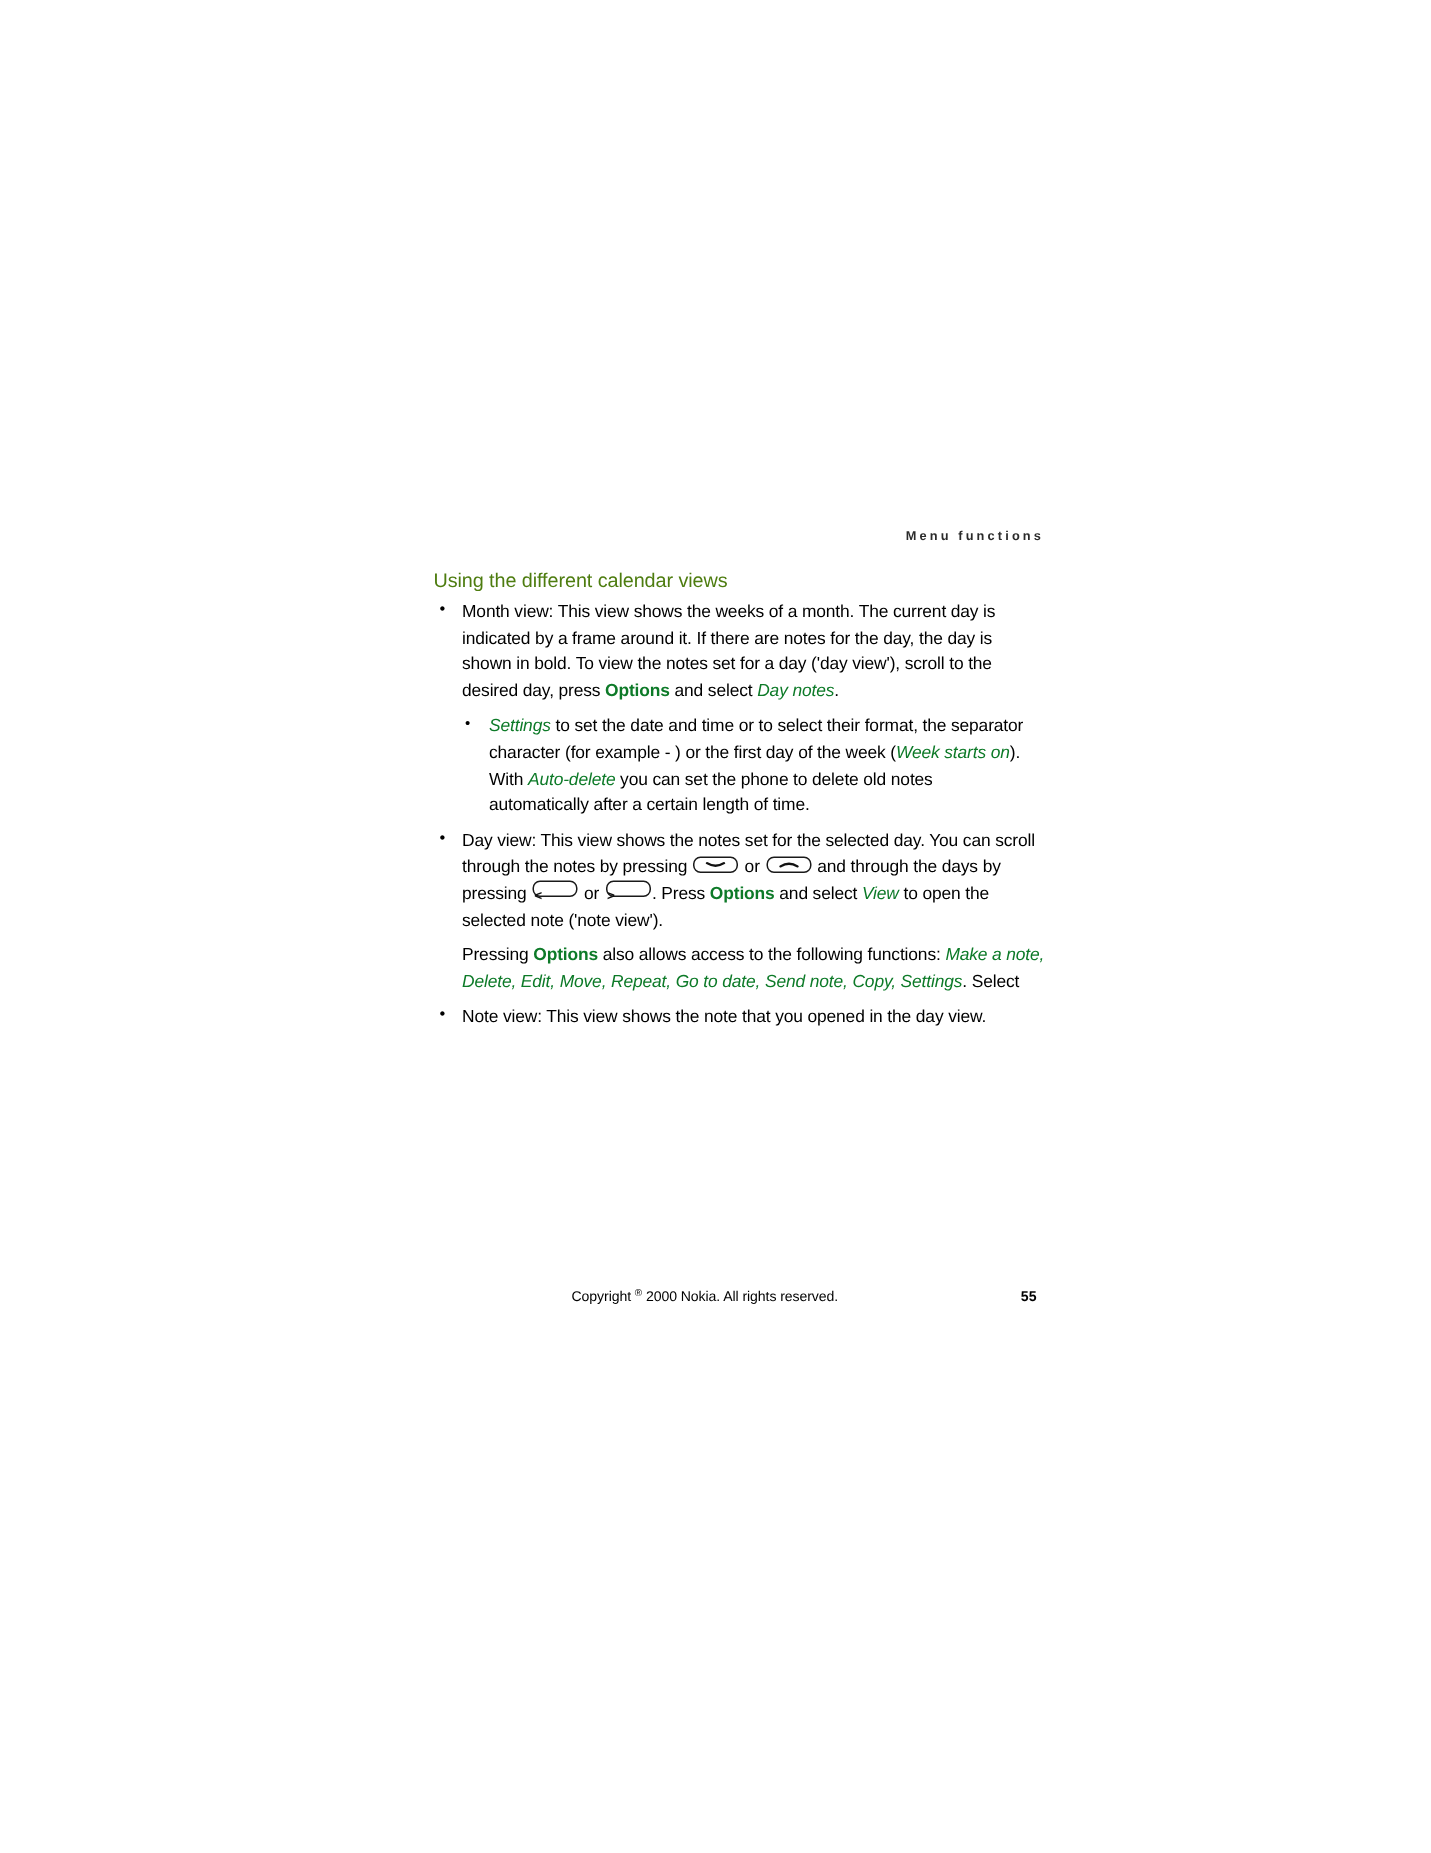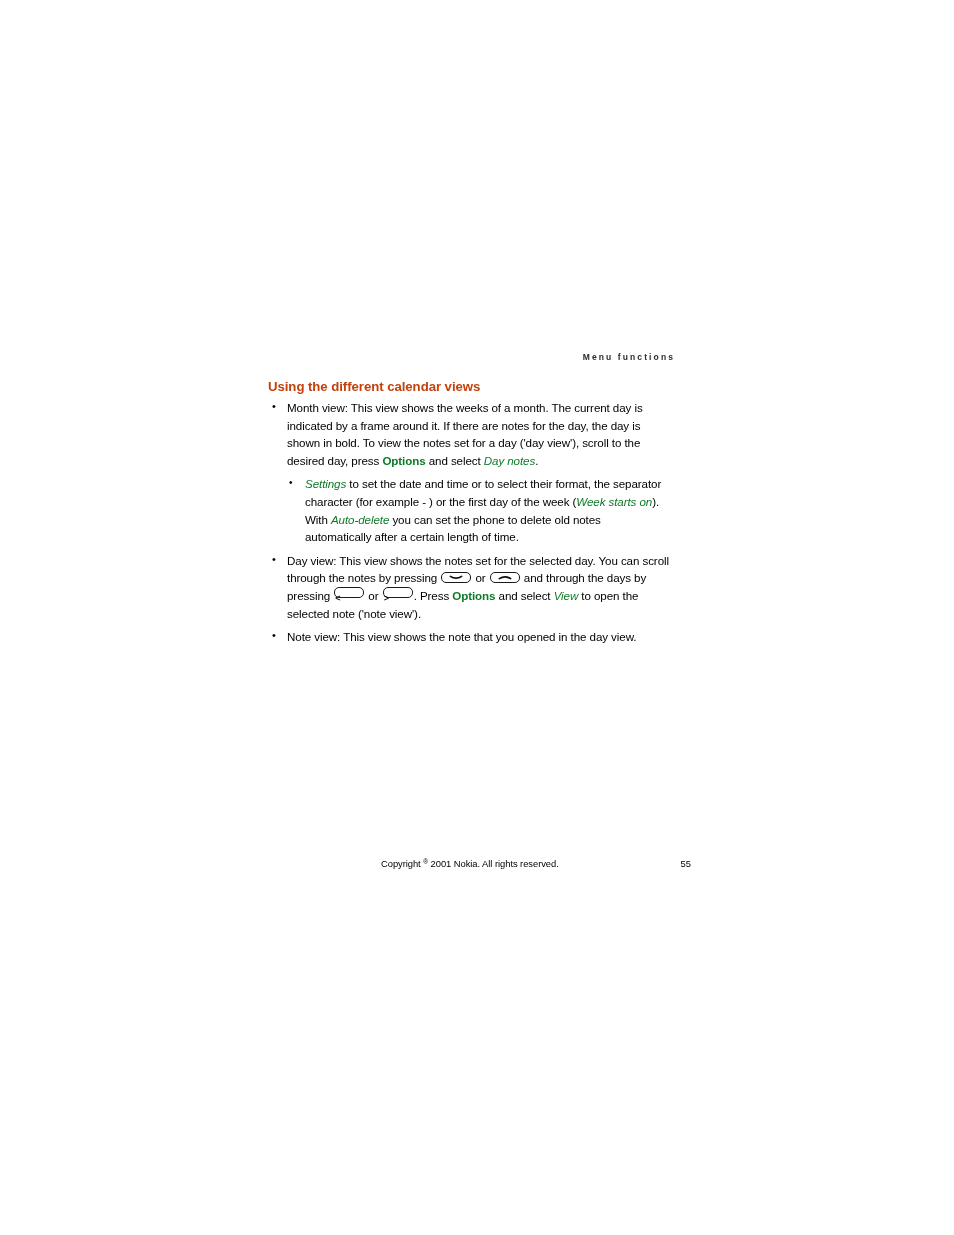--- a/index.html
+++ b/index.html
@@ -11,41 +11,41 @@
     width: 954px;
     height: 1235px;
     position: relative;
     font-family: "Liberation Sans", sans-serif;
     color: #000000;
     overflow: hidden;
   }
 
   .page {
     position: absolute;
-    left: 268px;
+    left: 289px;
     top: 352px;
     width: 408px;
   }
 
   
   .running-header {
     text-align: right;
     font-size: 8.5px;
     letter-spacing: 2.1px;
     color: #2b2b2b;
     font-weight: 600;
     margin: 0 0 17px 0;
     padding-right: 1px;
   }
 
   
   .section-heading {
     font-size: 13.2px;
-    font-weight: 700;
-    color: #c2410c;
+    font-weight: 400;
+    color: #4d7c0f;
     margin: 0 0 5px 0;
     letter-spacing: -0.05px;
   }
 
   
   ul.level1 {
     list-style: none;
     margin: 0;
     padding: 0;
   }
@@ -141,21 +141,21 @@
     color: #000;
     display: flex;
     justify-content: space-between;
     align-items: baseline;
   }
   .footer-copy {
     margin-left: 98px;
     letter-spacing: -0.05px;
   }
   .footer-copy sup { font-size: 6.6px; vertical-align: 3px; }
-  .footer-page { font-weight: 400; }
+  .footer-page { font-weight: 700; }
 </style>
 </head>
 <body>
 
 <div class="page">
 
   <div class="running-header">Menu functions</div>
 
   <h2 class="section-heading">Using the different calendar views</h2>
 
@@ -172,27 +172,28 @@
       </ul>
     </li>
 
     <li class="spaced-block">
       <p class="para"><span class="b">Day view:</span><span> This view shows the notes set for the selected day. You can scroll through the notes by pressing </span><span class="key"><svg viewBox="0 0 30 11" preserveAspectRatio="none">
               <path d="M9 4.2 Q15 8.4 21 4.2" fill="none" stroke="#111" stroke-width="1.9" stroke-linecap="round"></path>
             </svg></span><span> or </span><span class="key"><svg viewBox="0 0 30 11" preserveAspectRatio="none">
               <path d="M9 6.8 Q15 2.6 21 6.8" fill="none" stroke="#111" stroke-width="1.9" stroke-linecap="round"></path>
             </svg></span><span> and through the days by pressing </span><span class="key"><span class="key-chev">&lt;</span></span><span> or </span><span class="key"><span class="key-chev">&gt;</span></span><span>. Press </span><span class="opt">Options</span><span> and select </span><span class="it">View</span><span> to open the selected note ('note view').</span></p>
 
+      <p class="para"><span>Pressing </span><span class="opt">Options</span><span> also allows access to the following functions: </span><span class="it">Make a note, Delete, Edit, Move, Repeat, Go to date, Send note, Copy, Settings</span><span>. Select</span></p>
 
     </li>
 
     <li class="spaced-block">
       <p class="para"><span class="b">Note view:</span><span> This view shows the note that you opened in the day view.</span></p>
 
     </li>
 
   </ul>
 </div>
 
 <div class="footer">
-  <div class="footer-copy"><span>Copyright </span><sup>®</sup><span> 2001 Nokia. All rights reserved.</span></div>
+  <div class="footer-copy"><span>Copyright </span><sup>®</sup><span> 2000 Nokia. All rights reserved.</span></div>
   <div class="footer-page">55</div>
 </div>
 
 </body></html>

